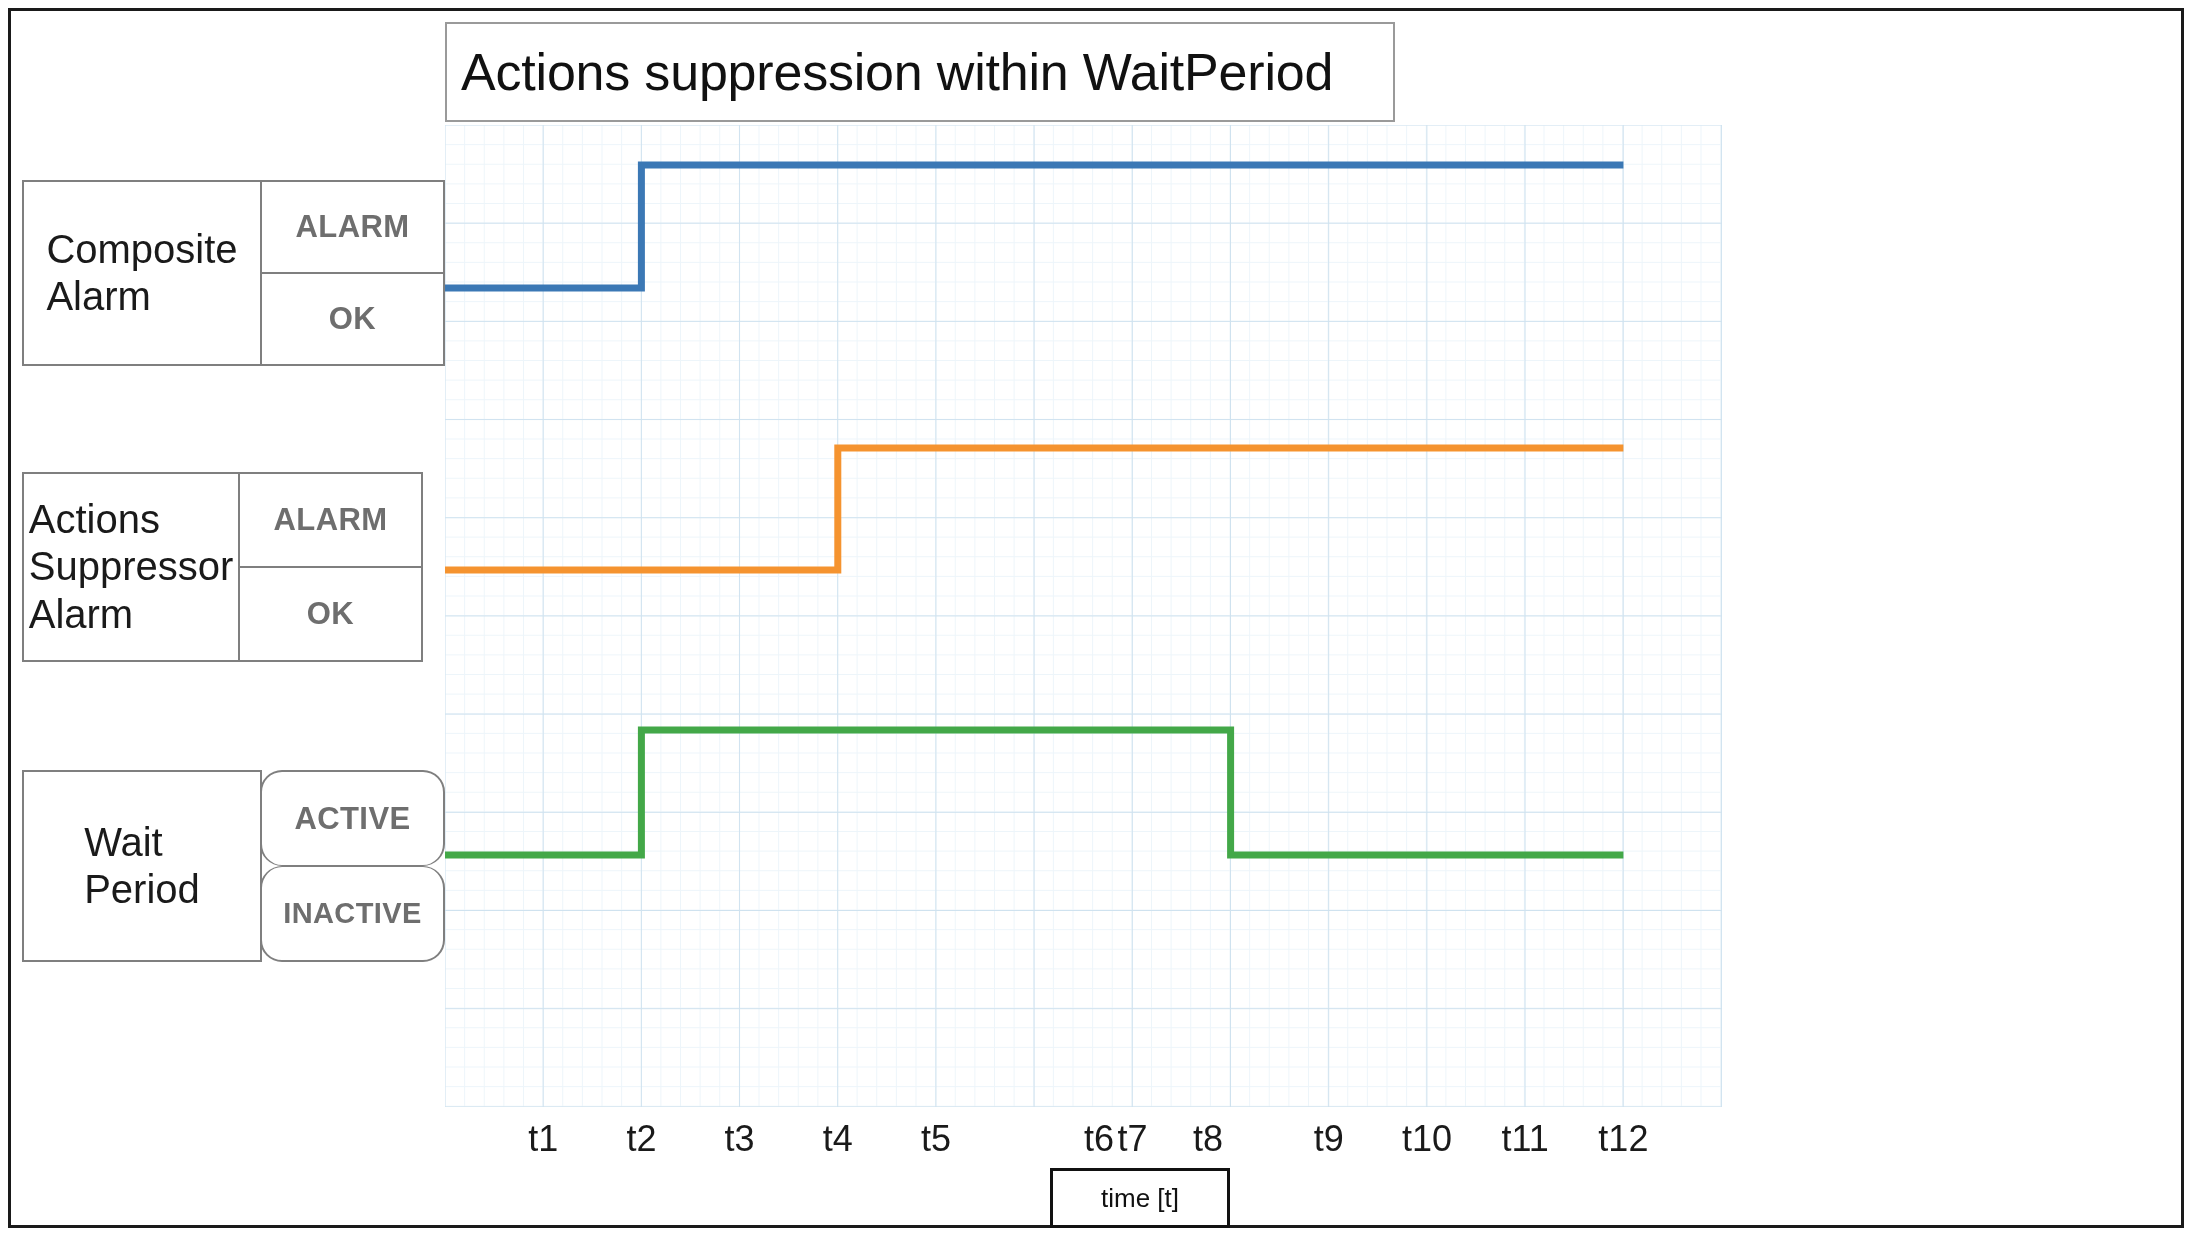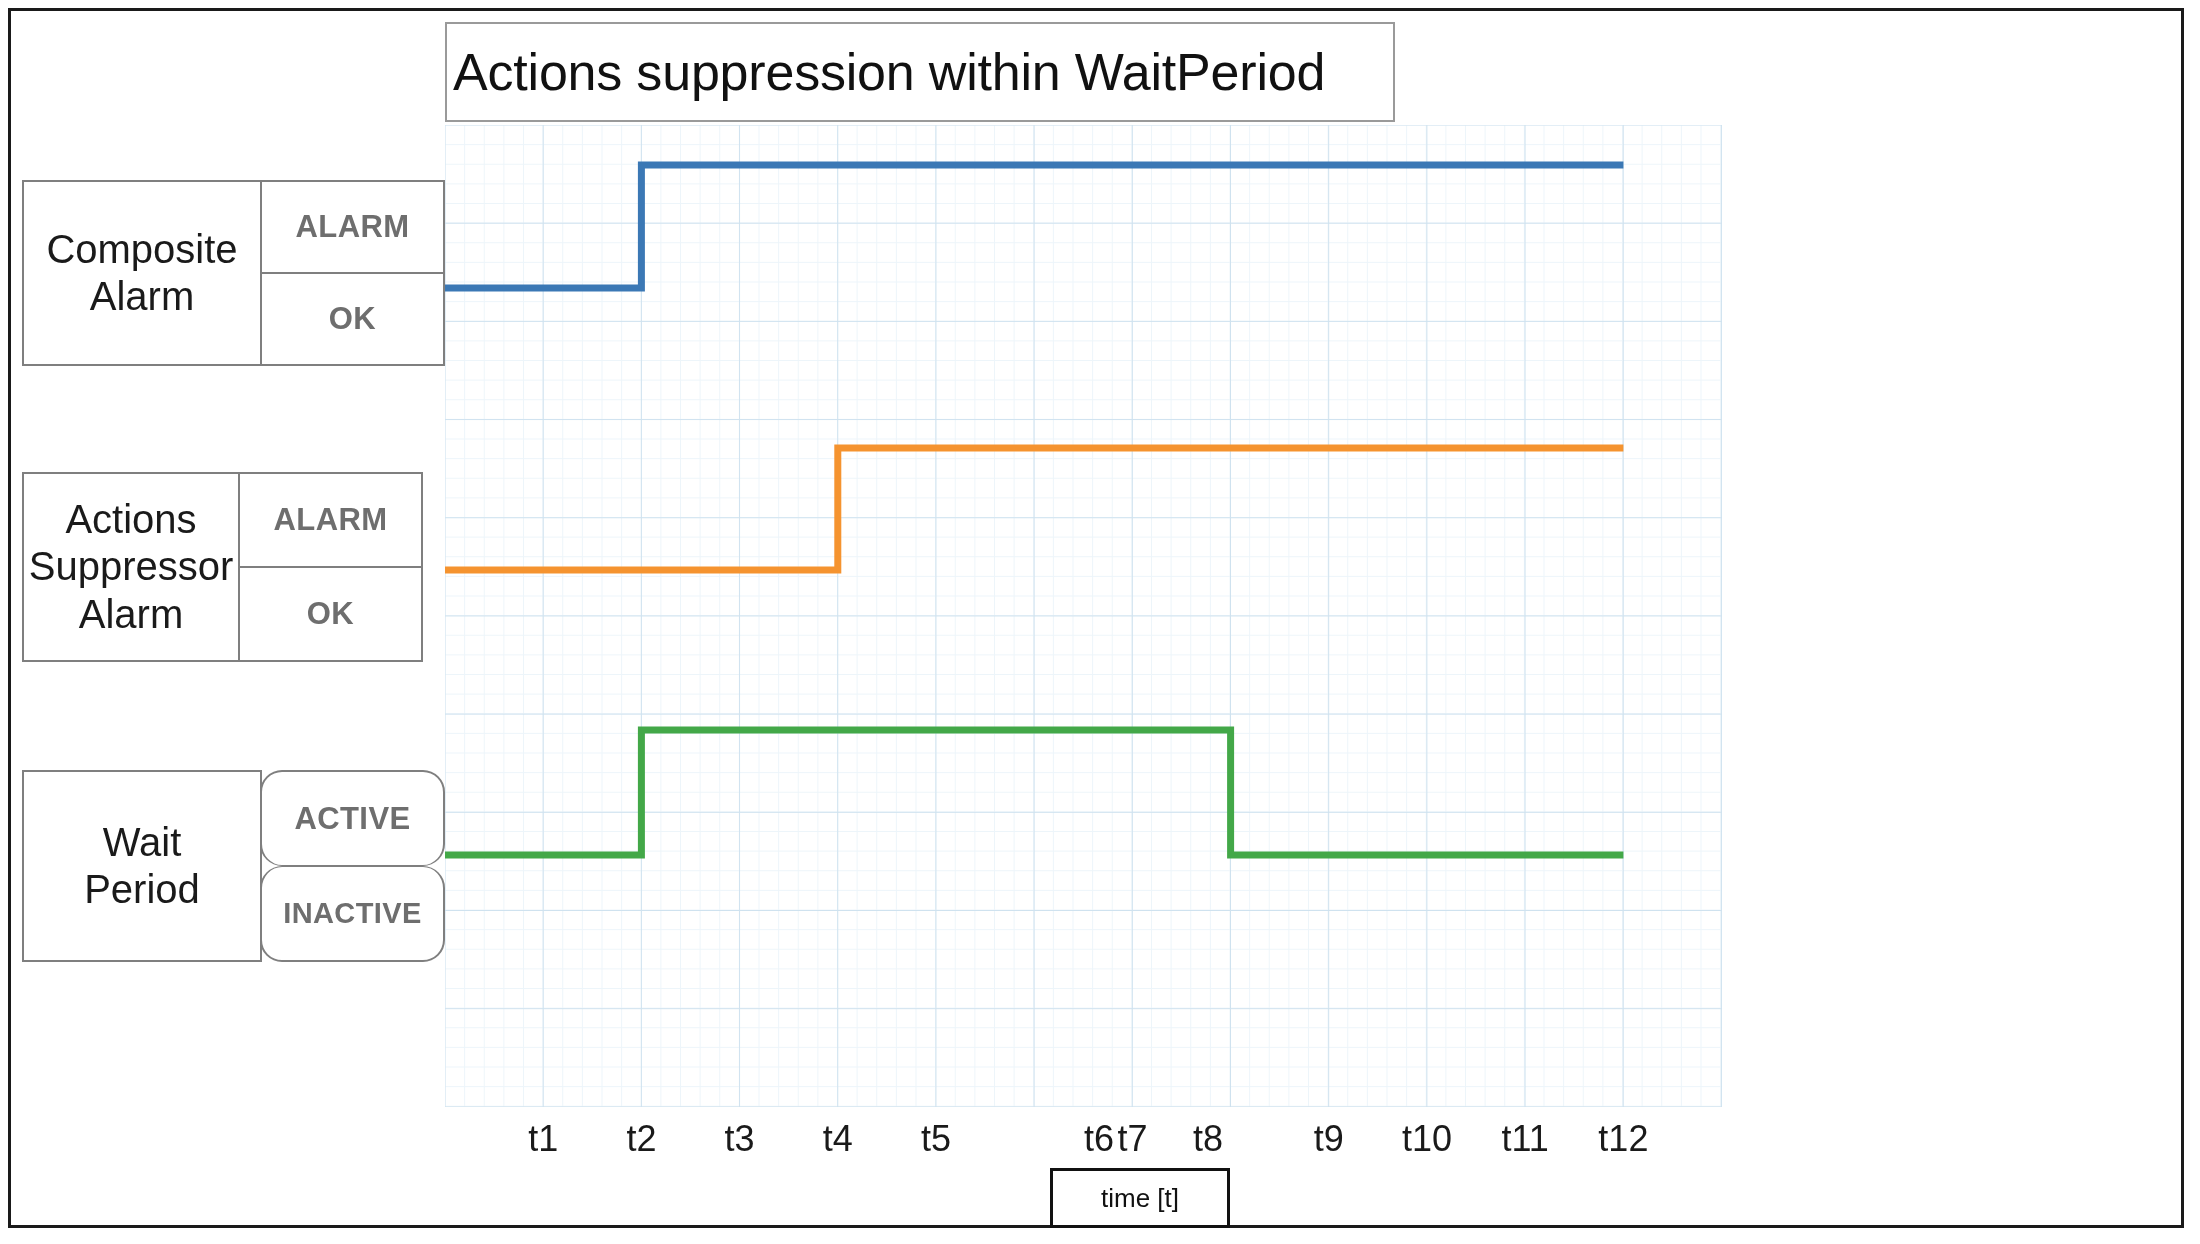--- a/index.html
+++ b/index.html
@@ -76,21 +76,21 @@
     position: absolute;
     left: 445px;
     top: 22px;
     width: 950px;
     height: 100px;
     box-sizing: border-box;
     border: 2px solid #9a9a9a;
     background: #ffffff;
     display: flex;
     align-items: center;
-    padding-left: 6px;
+    padding-left: 14px;
   }
   #title-text {
     font-size: 52px;
     font-weight: 400;
     color: #111111;
     letter-spacing: -0.2px;
     white-space: nowrap;
   }
 
   
@@ -99,21 +99,21 @@
     display: flex;
     box-sizing: border-box;
   }
   .group-name {
     border: 2px solid #7f7f7f;
     box-sizing: border-box;
     background: #ffffff;
     display: flex;
     align-items: center;
     justify-content: center;
-    text-align: center;
+    text-align: left;
     font-size: 40px;
     color: #1a1a1a;
     line-height: 1.18;
     font-weight: 400;
   }
   .state-stack {
     display: flex;
     flex-direction: column;
     box-sizing: border-box;
   }

